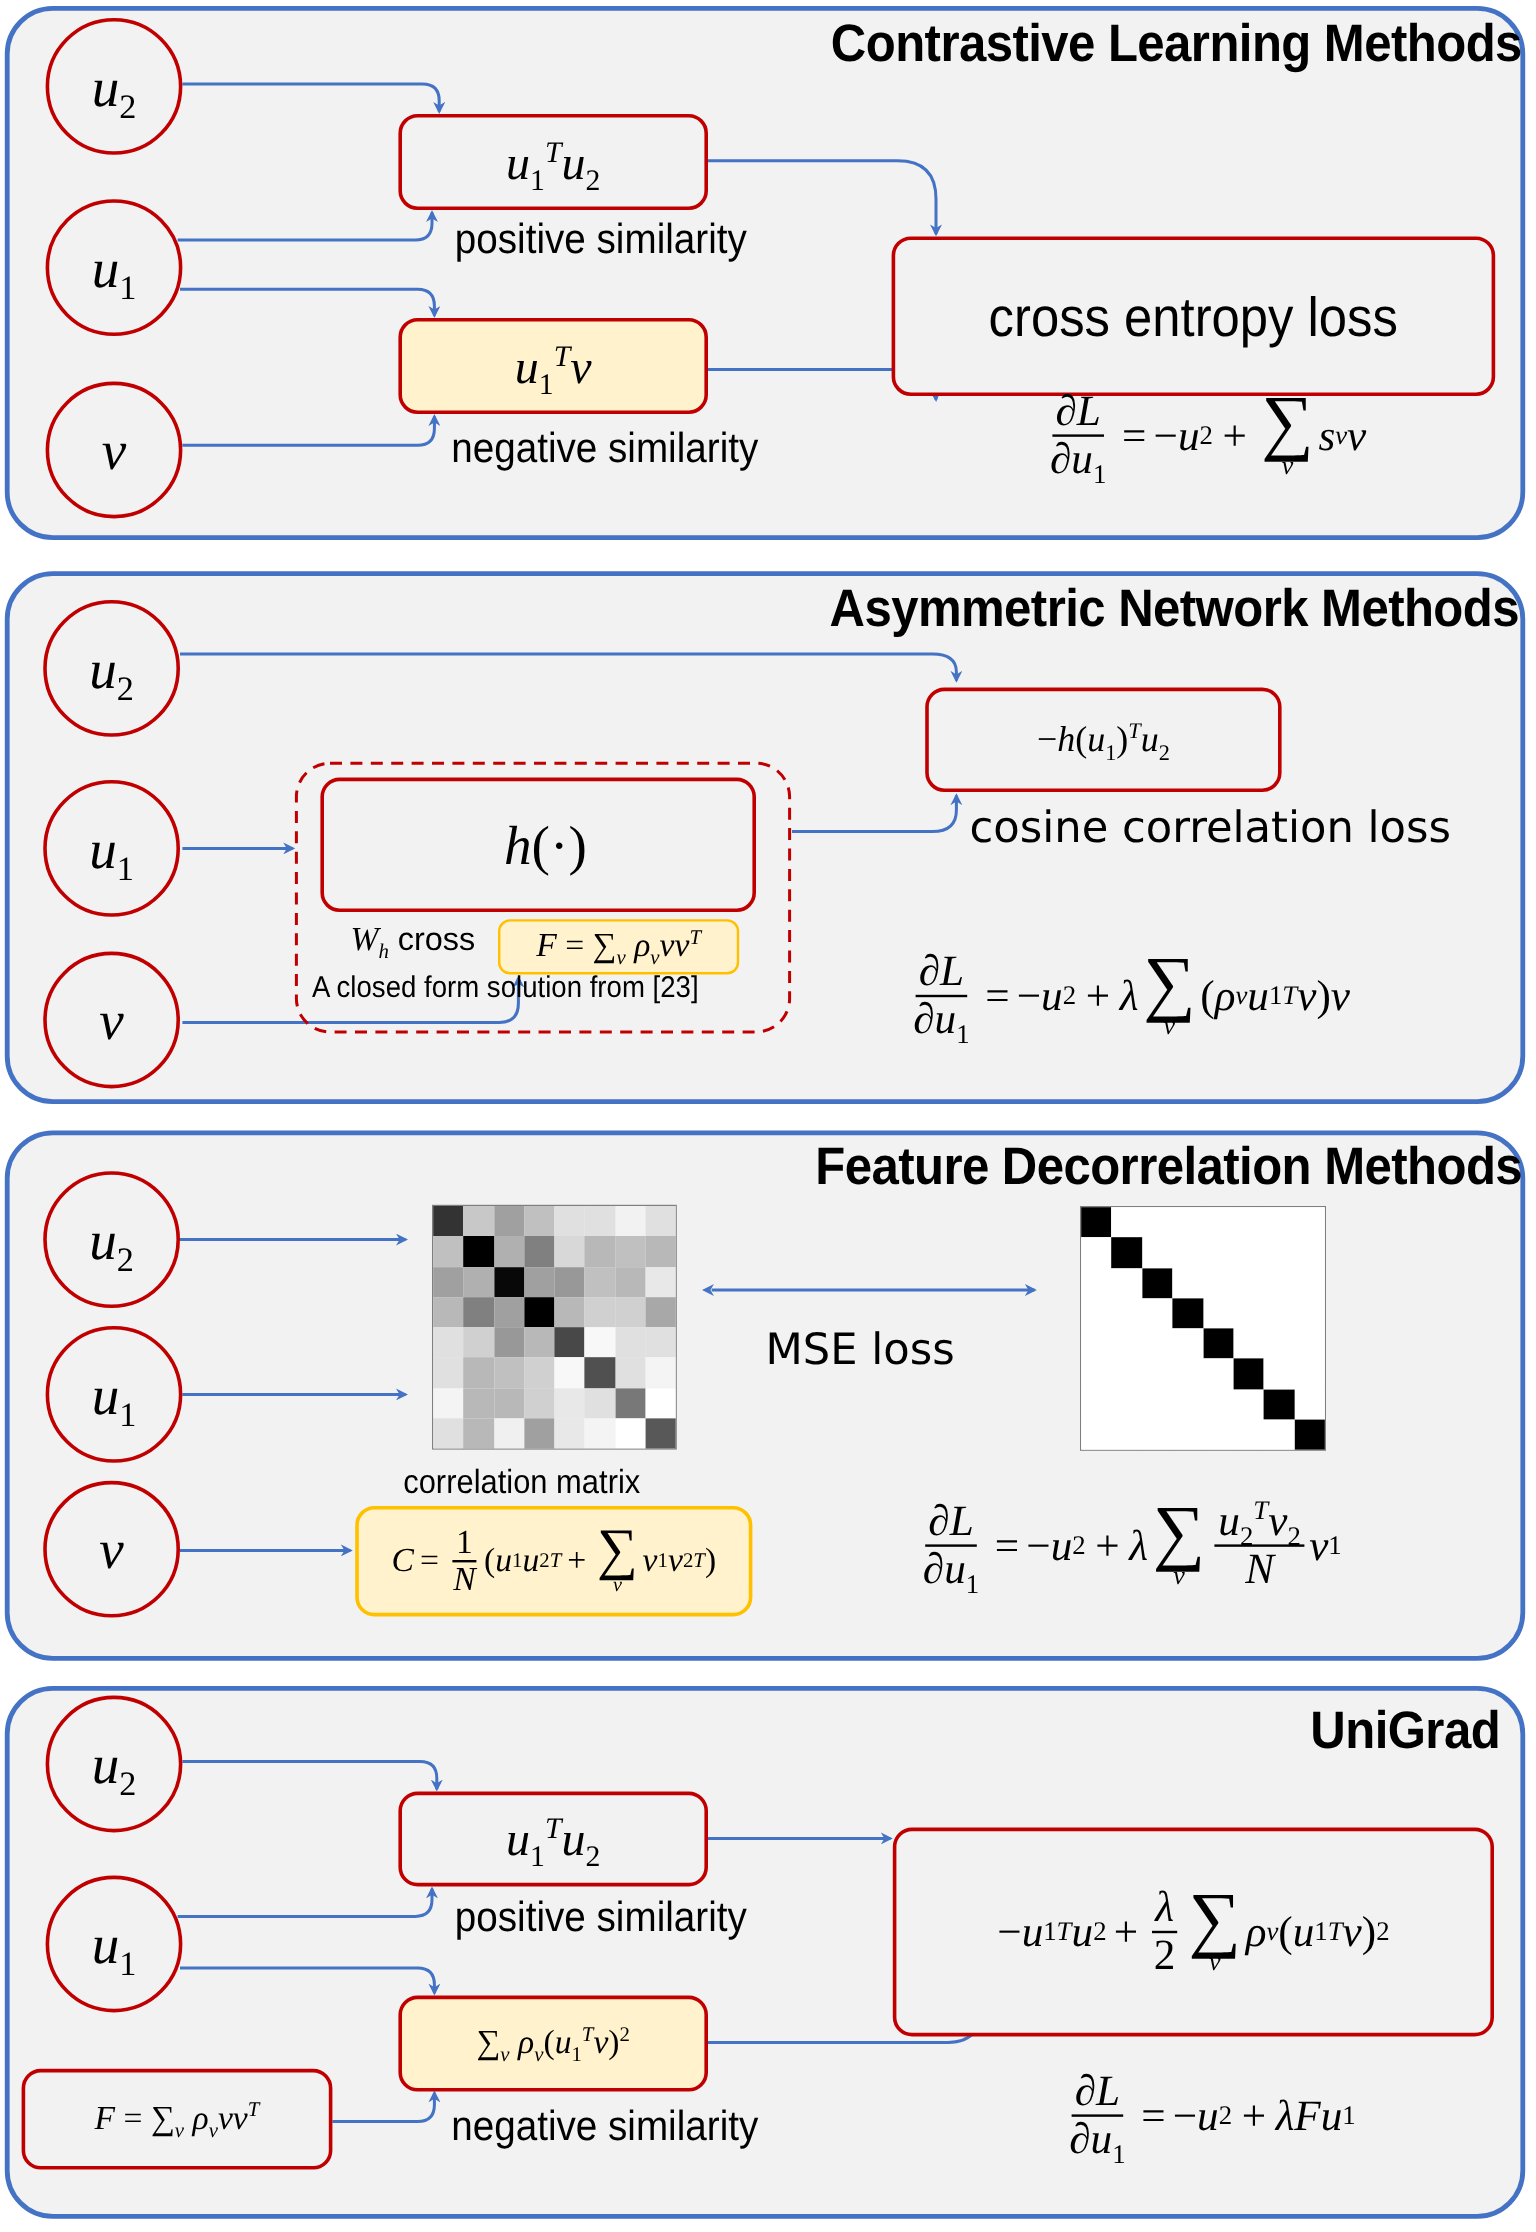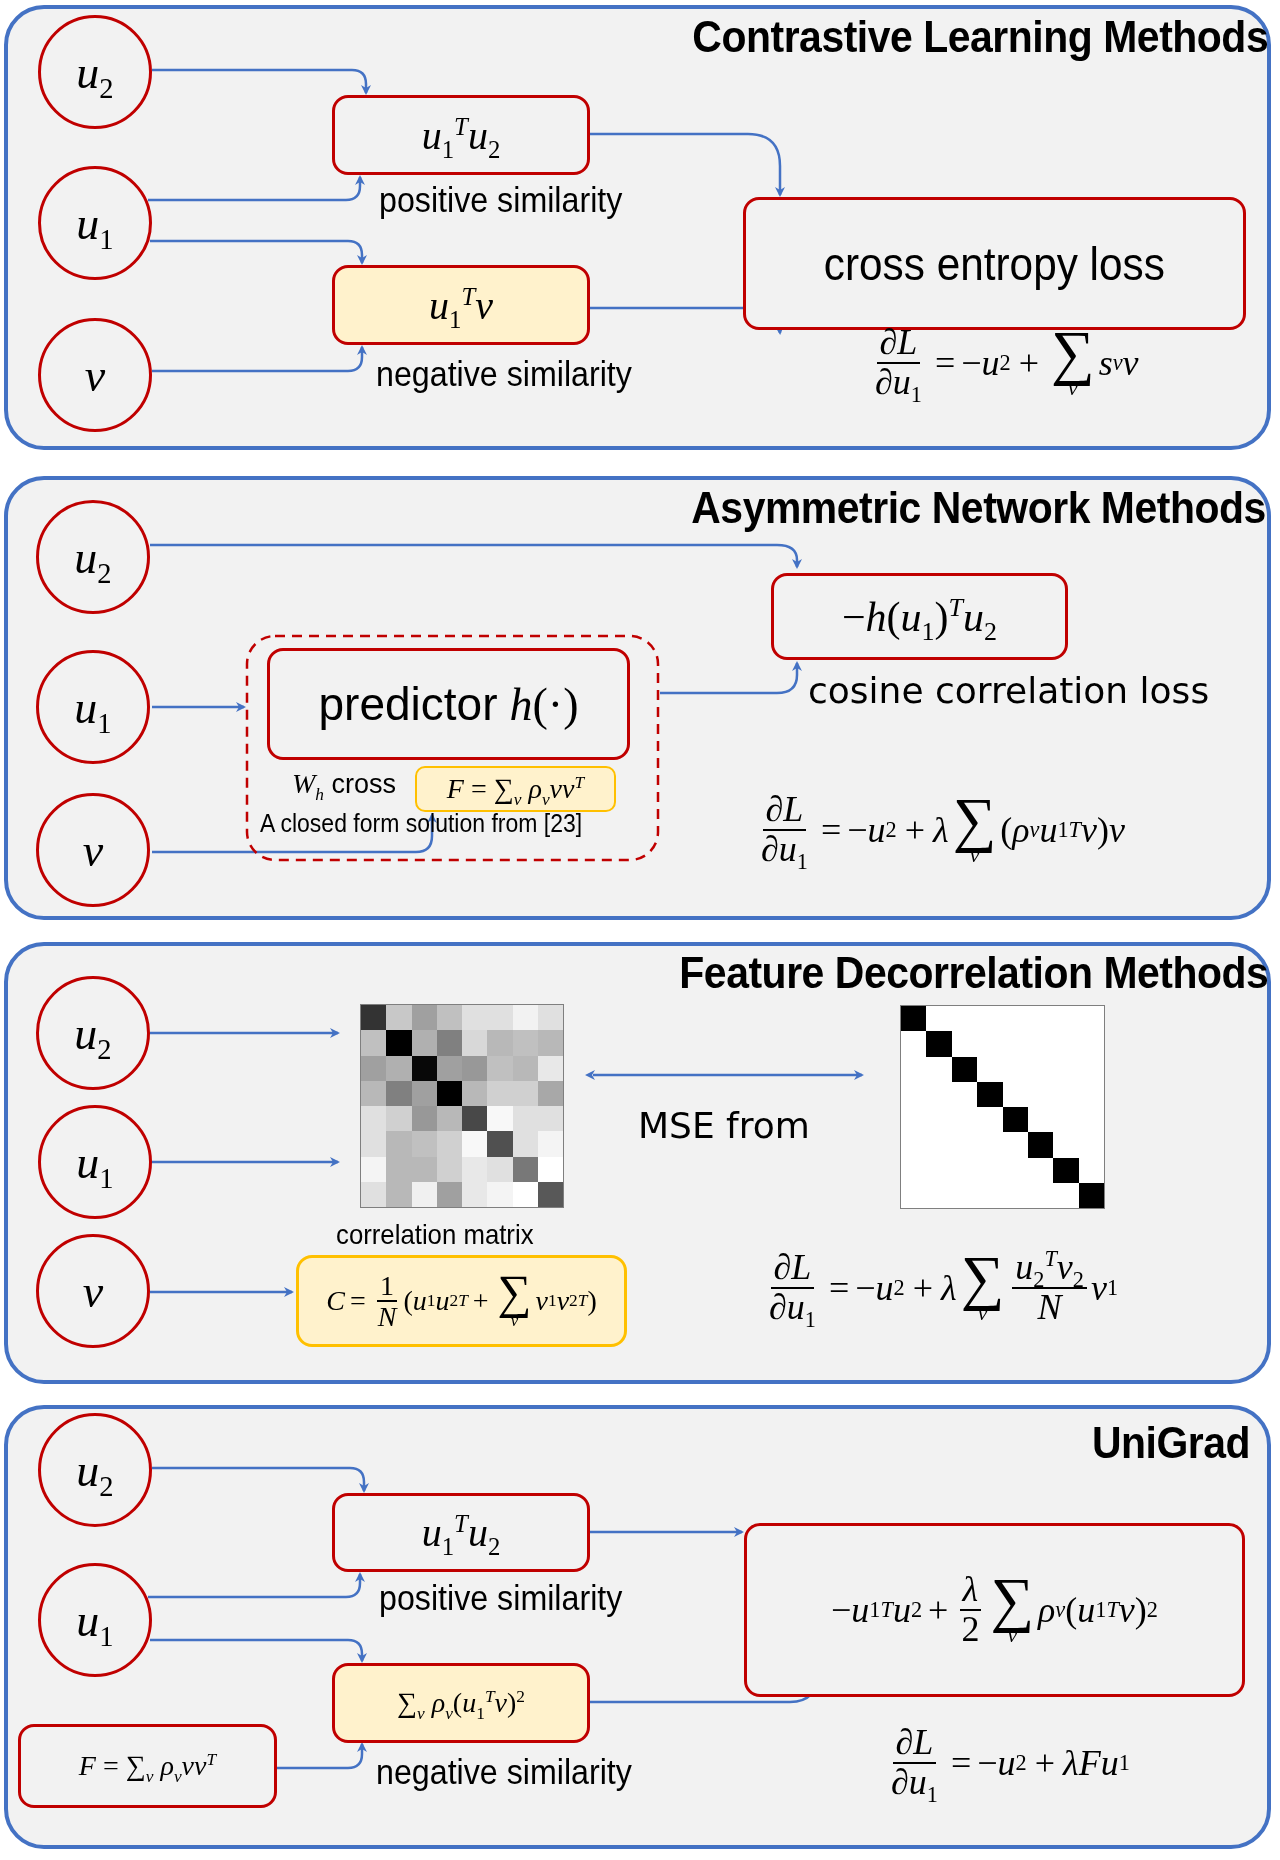--- a/index.html
+++ b/index.html
@@ -130,35 +130,34 @@
     <span class="math" style="font-size:46px;"><span>u</span><sub class="up">2</sub></span>
   </div>
 <div class="node" style="left:36px;top:650px;">
     <span class="math" style="font-size:46px;"><span>u</span><sub class="up">1</sub></span>
   </div>
 <div class="node" style="left:36px;top:793px;">
     <span class="math" style="font-size:46px;">v</span>
   </div>
 
 <div class="box" style="left:267px;top:648px;width:363px;height:112px;">
-  <span style="font-family:'Liberation Sans',sans-serif;font-size:46px;">predictor</span>
   <span class="math" style="font-size:46px;margin-left:12px;"><span>h</span><span class="up">(</span><span class="up">·</span><span class="up">)</span></span>
 </div>
 
 <div class="label" style="left:292px;top:768px;font-size:27px;transform:none;">
   <span class="math" style="font-size:28px;"><span>W</span><sub>h</sub></span>
   <span>cross</span>
 </div>
 <div class="box ybox" style="left:415px;top:766px;width:201px;height:46px;border-width:2.5px;border-radius:10px;">
   <span class="math" style="font-size:28px;"><span>F</span> <span class="up">=</span> <span class="up">∑</span><sub>v</sub> <span>ρ</span><sub>v</sub><span>v</span><span>v</span><sup>T</sup></span>
 </div>
 <div class="label" style="left:260px;top:809px;font-size:25px;">A closed form solution from [23]</div>
 
 <div class="box" style="left:771px;top:573px;width:297px;height:87px;">
-  <span class="math" style="font-size:42px;"><span class="up">−</span><span>h</span><span class="up">(</span><span>u</span><sub class="up">1</sub><span class="up">)</span><sup>T</sup><span>u</span><sub class="up">2</sub></span>
+  <span class="math" style="font-size:30px;"><span class="up">−</span><span>h</span><span class="up">(</span><span>u</span><sub class="up">1</sub><span class="up">)</span><sup>T</sup><span>u</span><sub class="up">2</sub></span>
 </div>
 <div class="label" style="left:808px;top:670px;font-size:39px;transform:none;font-family:'DejaVu Sans',sans-serif;font-size:36px;">cosine correlation loss</div>
 
 <div class="eq math" style="left:754px;top:770px;height:120px;">
   <span class="frac">
       <span class="num"><span class="up">∂</span><span>L</span></span>
       <span class="den"><span class="up">∂</span><span>u</span><sub class="up">1</sub></span>
     </span>
   <span class="up" style="margin:0 6px;">=</span>
   <span class="up">−</span>
@@ -317,21 +316,21 @@
     <div style="background: rgb(255, 255, 255);"></div>
     <div style="background: rgb(255, 255, 255);"></div>
     <div style="background: rgb(255, 255, 255);"></div>
     <div style="background: rgb(255, 255, 255);"></div>
     <div style="background: rgb(255, 255, 255);"></div>
     <div style="background: rgb(255, 255, 255);"></div>
     <div style="background: rgb(255, 255, 255);"></div>
     <div style="background: rgb(0, 0, 0);"></div>
   </div>
 
-<div class="label" style="left:638px;top:1105px;font-size:38px;transform:none;font-family:'DejaVu Sans',sans-serif;font-size:36px;">MSE from</div>
+<div class="label" style="left:638px;top:1105px;font-size:38px;transform:none;font-family:'DejaVu Sans',sans-serif;font-size:36px;">MSE loss</div>
 
 <div class="label" style="left:336px;top:1219px;font-size:28px;">correlation matrix</div>
 <div class="box ybox" style="left:296px;top:1255px;width:331px;height:92px;border-width:3px;">
   <span class="math" style="font-size:28px;display:flex;align-items:center;">
     <span>C</span>
       <span class="up" style="margin:0 5px;">=</span>
     <span class="frac">
         <span class="num up">1</span>
         <span class="den">N</span>
       </span>

